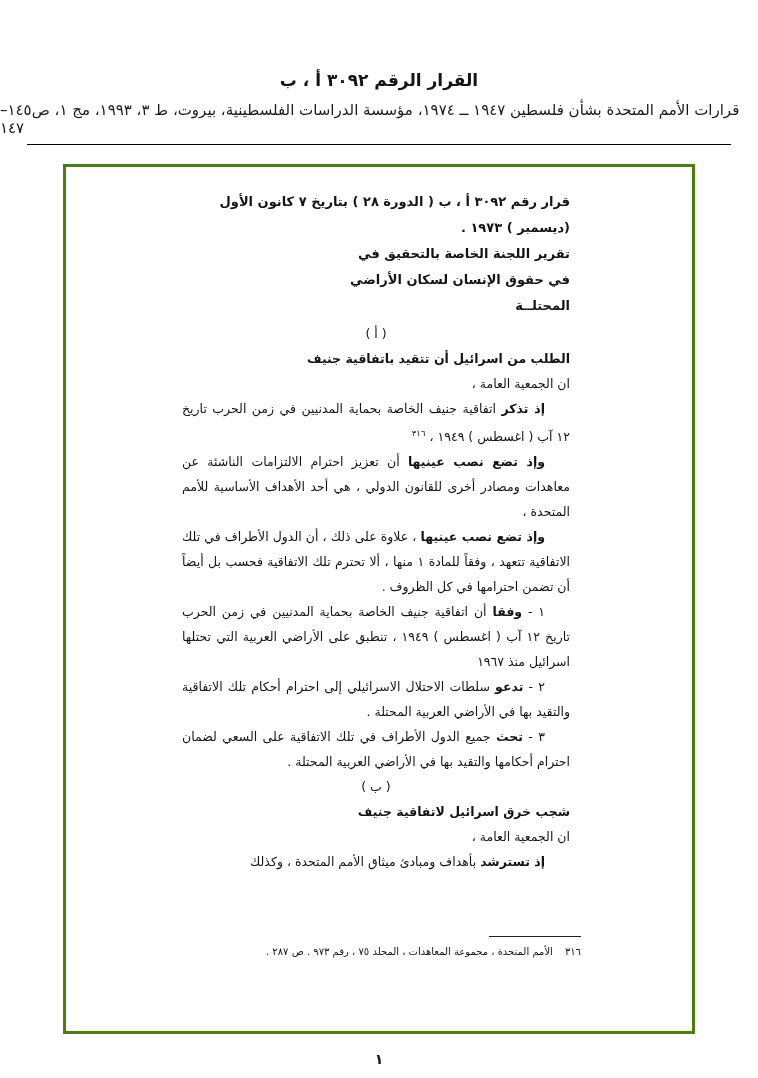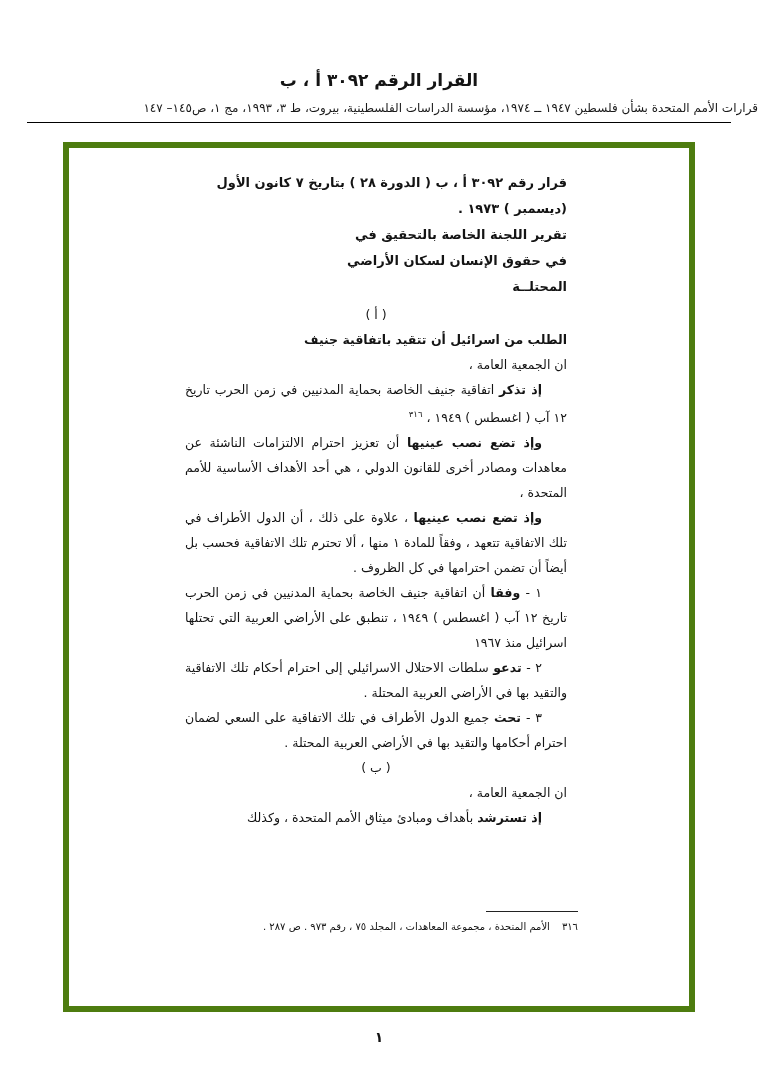--- a/index.html
+++ b/index.html
@@ -4,25 +4,25 @@
 <style>
   * { margin:0; padding:0; box-sizing:border-box; }
   html, body { background:#ffffff; }
   .page {
     width:758px; height:1078px; margin:0 auto; background:#ffffff;
     color:#141414; direction:rtl; position:relative; overflow:hidden;
     font-family:"DejaVu Sans", sans-serif;
   }
   .page-header { padding-top:70px;border-radius:15px; }
   .header-title { font-size:17px; font-weight:bold; text-align:center; }
-  .header-source { font-size:12px; text-align:right; margin-top:11px; color:#1a1a1a; }
+  .header-source { font-size:15px; text-align:left; margin-top:11px; color:#1a1a1a; }
   .header-rule { width:704px; border-top:1.5px solid #000; margin:7px auto 0; }
 
   .doc-box {
-    width:632px; height:870px; border:6px solid #4d7c0f; margin:19px auto 0;
+    width:632px; height:870px; border:3px solid #4d7c0f; margin:19px auto 0;
     padding:22px 122px 0 116px; position:relative;
     font-size:12.5px; line-height:25px;
   }
   .doc-title { font-weight:bold; font-size:13px; line-height:26px; margin-bottom:2px; }
   .sec-letter { text-align:center; }
   .sec-title  { text-align:right; font-weight:bold; }
   .opening    { font-weight:normal; }
   .para { text-align:justify; text-indent:25px; }
   .lead { font-weight:bold; }
   sup.fn-ref { font-size:8.5px; }
@@ -66,20 +66,21 @@
 
     <p class="para"><b class="lead">وإذ تضع نصب عينيها</b> <span>، علاوة على ذلك ، أن الدول الأطراف في تلك الاتفاقية تتعهد ، وفقاً للمادة ١ منها ، ألا تحترم تلك الاتفاقية فحسب بل أيضاً أن تضمن احترامها في كل الظروف .</span></p>
 
     <p class="para"><span class="num">١ -</span> <b class="lead">وفقا</b> <span>أن اتفاقية جنيف الخاصة بحماية المدنيين في زمن الحرب تاريخ ١٢ آب ( اغسطس ) ١٩٤٩ ، تنطبق على الأراضي العربية التي تحتلها اسرائيل منذ ١٩٦٧</span></p>
 
     <p class="para"><span class="num">٢ -</span> <b class="lead">تدعو</b> <span>سلطات الاحتلال الاسرائيلي إلى احترام أحكام تلك الاتفاقية والتقيد بها في الأراضي العربية المحتلة .</span></p>
 
     <p class="para"><span class="num">٣ -</span> <b class="lead">تحث</b> <span>جميع الدول الأطراف في تلك الاتفاقية على السعي لضمان احترام أحكامها والتقيد بها في الأراضي العربية المحتلة .</span></p>
 
     <div class="sec-letter">( ب )</div>
+    <div class="sec-title">شجب خرق اسرائيل لاتفاقية جنيف</div>
     <p class="opening">ان الجمعية العامة ،</p>
 
     <p class="para"><b class="lead">إذ تسترشد</b> <span>بأهداف ومبادئ ميثاق الأمم المتحدة ، وكذلك</span></p>
 
     <div class="footnote-area">
       <div class="footnote-rule"></div>
       <div class="footnote">
         <span class="fn-num">٣١٦</span><span>الأمم المتحدة ، مجموعة المعاهدات ، المجلد ٧٥ ، رقم ٩٧٣ . ص ٢٨٧ .</span>
       </div>
     </div>

